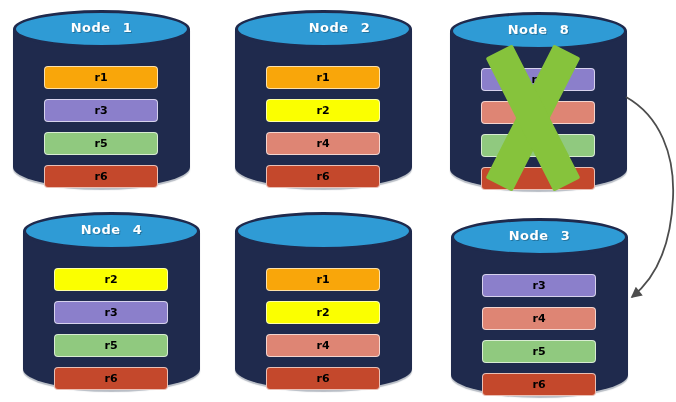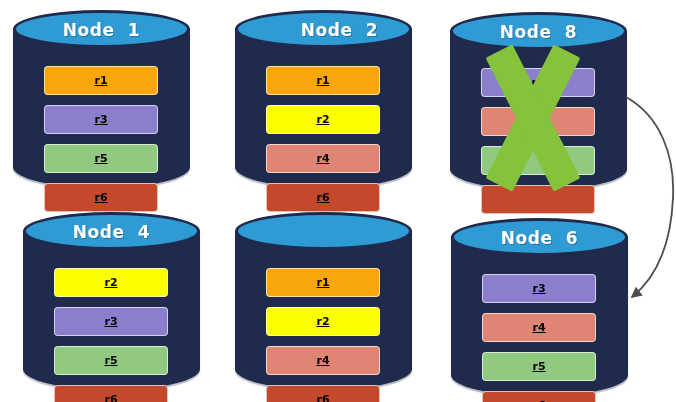--- a/index.html
+++ b/index.html
@@ -39,50 +39,49 @@
     border-radius: 50%;
     z-index: 2;
   }
   .node-title {
     position: absolute;
     top: 10px;
     left: 0;
     width: 100%;
     text-align: center;
     color: var(--title-color, #ffffff);
-    font-size: 17px;
+    font-size: 13px;
     font-weight: bold;
     word-spacing: 7px;
     letter-spacing: 0.5px;
     text-shadow: 1px 1px 0 rgba(0,0,0,0.25);
     z-index: 4;
   }
   .bars {
     position: absolute;
     left: 31px;
     top: 56px;
     width: 114px;
     display: flex;
     flex-direction: column;
     gap: 10px;
     z-index: 3;
   }
   .bar {
-    height: 29px;
+    height: 23px;
     box-sizing: border-box;
     border: 1px solid rgba(255,255,255,0.65);
     border-radius: 4px;
     display: flex;
     align-items: center;
     justify-content: center;
     font-size: 11px;
     font-weight: bold;
     line-height: 1;
     color: var(--bar-text, #000000);
-    text-decoration: underline;
   }
   .x-mark {
     position: absolute;
     left: 83px;
     top: 106px;
     width: 0;
     height: 0;
     z-index: 6;
   }
   .x-stroke {
@@ -208,21 +207,21 @@
         </div>
         <div class="bar" style="background: rgb(196, 72, 44);">
           <span>r6</span>
         </div>
       </div>
   </div>
 
   <div class="node" style="left:451px; top:218px;">
     <div class="cyl-body"></div>
     <div class="cyl-top"></div>
-    <div class="node-title">Node 6</div>
+    <div class="node-title">Node 3</div>
     <div class="bars">
         <div class="bar" style="background: rgb(139, 127, 203);">
           <span>r3</span>
         </div>
         <div class="bar" style="background: rgb(222, 133, 116);">
           <span>r4</span>
         </div>
         <div class="bar" style="background: rgb(144, 201, 127);">
           <span>r5</span>
         </div>

